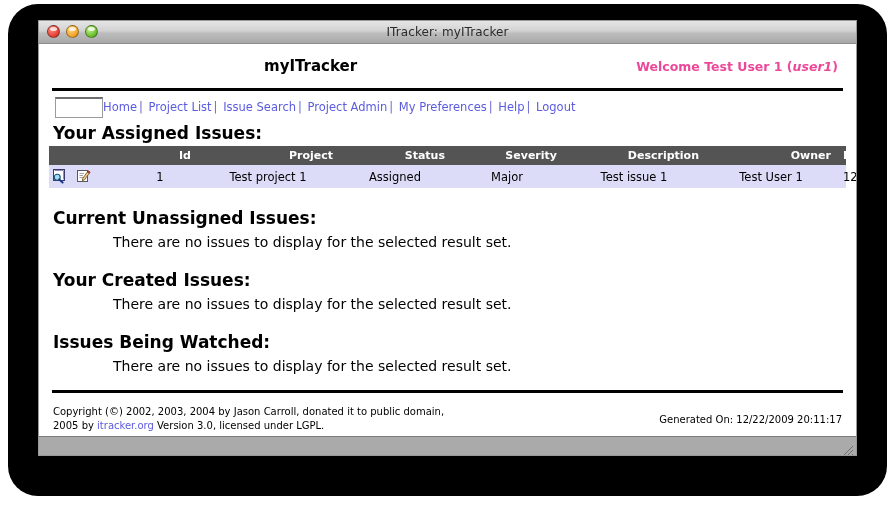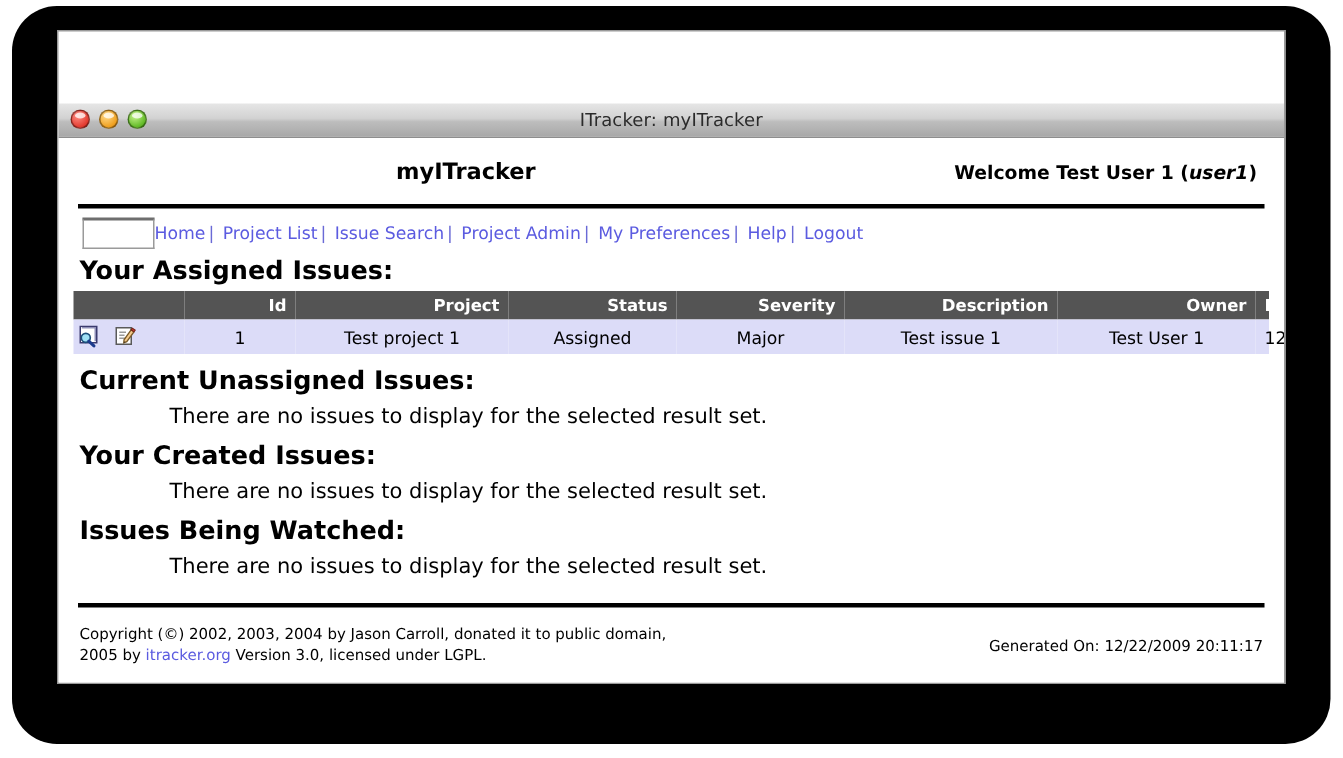--- a/index.html
+++ b/index.html
@@ -38,21 +38,20 @@
     overflow: hidden;
   }
 
   .titlebar {
     position: relative;
     height: 22px;
     background: linear-gradient(to bottom, #e6e6e6 0%, #d2d2d2 45%, #bdbdbd 55%, #a8a8a8 100%);
     border-bottom: 1px solid #8d8d8d;
     display: flex;
     align-items: center;
-    margin-top: 48px;
   }
   .traffic {
     position: absolute;
     left: 8px; top: 4px;
     display: flex;
     gap: 6px;
   }
   .dot {
     width: 13px; height: 13px;
     border-radius: 50%;
@@ -104,21 +103,21 @@
     text-align: center;
     font-size: 15px;
     font-weight: bold;
     color: #000;
     padding-right: 40px;
   }
   .header-welcome {
     flex: 0 0 auto;
     font-size: 12.5px;
     font-weight: bold;
-    color: #000000;
+    color: #ec4899;
     white-space: nowrap;
     padding-right: 4px;
   }
   .header-welcome i { font-style: italic; }
 
   .rule {
     height: 0;
     border-top: 3px solid #000;
     margin: 0 3px;
   }
@@ -151,21 +150,21 @@
     text-decoration: none;
   }
   .nav-sep { color: #6a6ad6; padding: 0 2px; }
 
   .section-label {
     font-size: 17px;
     font-weight: bold;
     color: #000;
     padding: 0 0 3px 4px;
   }
-  .section-label.spaced { padding-top: 8px; }
+  .section-label.spaced { padding-top: 20px; }
 
   .empty-msg {
     font-size: 14px;
     color: #000;
     padding: 3px 0 0 64px;
   }
 
   
   table.issues {
     width: 100%;

